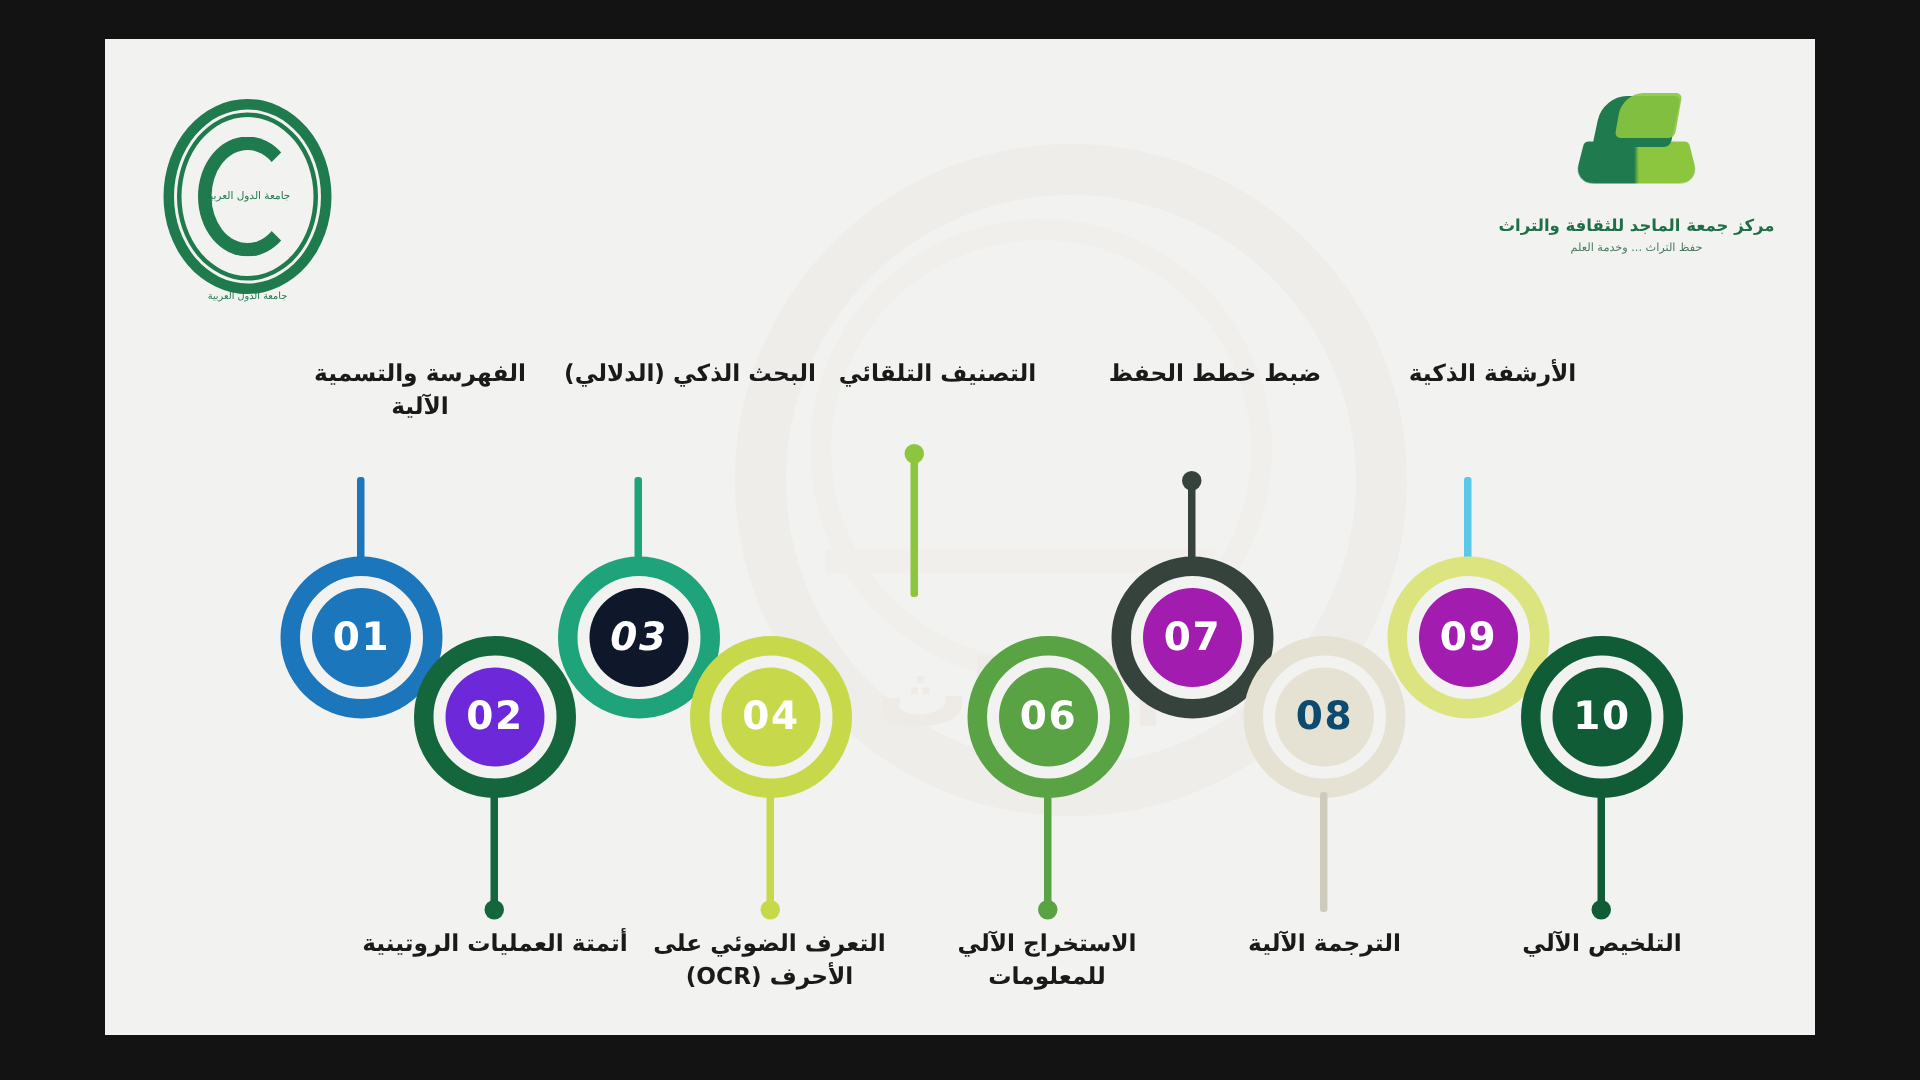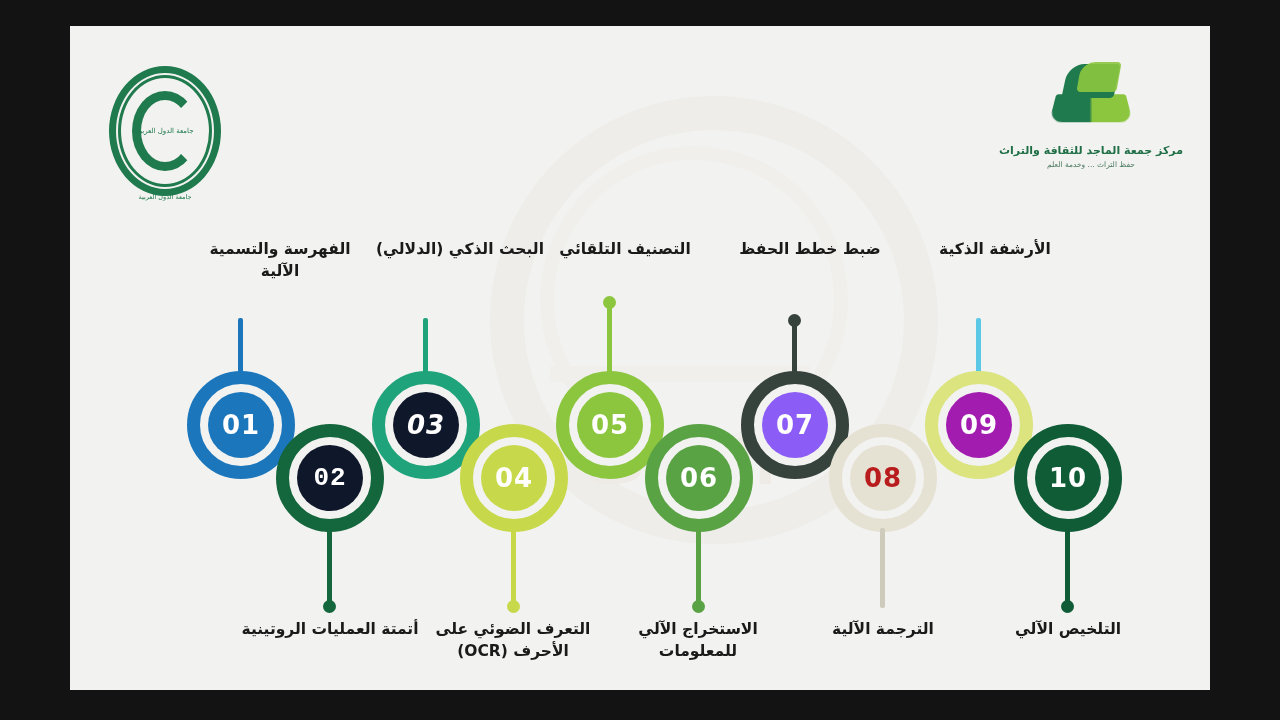--- a/index.html
+++ b/index.html
@@ -306,21 +306,21 @@
 
       <div class="label" style="left:120px; top:200px;">الفهرسة والتسمية الآلية</div>
       <div class="stem" style="left:168px; top:280px; height:80px; background:#1b76bc;"></div>
       <div class="node" style="left:117px; top:333px; border:13px solid #1b76bc;">
         <div class="disc" style="background:#1b76bc;">
           <span class="num">01</span>
         </div>
       </div>
 
       <div class="node" style="left:206px; top:386px; border:13px solid #14663c;">
-        <div class="disc" style="background:#0f172a;font-family:Liberation Mono, monospace;">
+        <div class="disc" style="background:#6d28d9;">
           <span class="num">02</span>
         </div>
       </div>
       <div class="stem" style="left:257px; top:490px; height:80px; background:#14663c;"></div>
       <div class="dot" style="left:253px; top:562px; background:#14663c;"></div>
       <div class="label" style="left:170px; top:580px;">أتمتة العمليات الروتينية</div>
 
       <div class="label" style="left:300px; top:200px;">البحث الذكي (الدلالي)</div>
       <div class="stem" style="left:353px; top:280px; height:80px; background:#1fa37a;"></div>
       <div class="node" style="left:302px; top:333px; border:13px solid #1fa37a;">
@@ -334,47 +334,42 @@
           <span class="num">04</span>
         </div>
       </div>
       <div class="stem" style="left:441px; top:490px; height:80px; background:#c7d94a;"></div>
       <div class="dot" style="left:437px; top:562px; background:#c7d94a;"></div>
       <div class="label" style="left:353px; top:580px;">التعرف الضوئي على الأحرف (OCR)</div>
 
       <div class="label" style="left:465px; top:200px;">التصنيف التلقائي</div>
       <div class="stem" style="left:537px; top:262px; height:98px; background:#8cc63f;"></div>
       <div class="dot" style="left:533px; top:258px; background:#8cc63f;"></div>
-      <div class="node" style="left:486px; top:333px; border:13px solid #8cc63f;">
-        <div class="disc" style="background:#8cc63f;">
-          <span class="num">05</span>
-        </div>
-      </div>
 
       <div class="node" style="left:575px; top:386px; border:13px solid #5aa345;">
         <div class="disc" style="background:#5aa345;">
           <span class="num">06</span>
         </div>
       </div>
       <div class="stem" style="left:626px; top:490px; height:80px; background:#5aa345;"></div>
       <div class="dot" style="left:622px; top:562px; background:#5aa345;"></div>
       <div class="label" style="left:538px; top:580px;">الاستخراج الآلي للمعلومات</div>
 
       <div class="label" style="left:650px; top:200px;">ضبط خطط الحفظ</div>
       <div class="stem" style="left:722px; top:280px; height:80px; background:#36433c;"></div>
       <div class="dot" style="left:718px; top:276px; background:#36433c;"></div>
       <div class="node" style="left:671px; top:333px; border:13px solid #36433c;">
-        <div class="disc" style="background:#8b5cf6;">
+        <div class="disc" style="background:#a21caf;">
           <span class="num">07</span>
         </div>
       </div>
 
       <div class="node" style="left:759px; top:386px; border:13px solid #e6e2d3;">
         <div class="disc" style="background:#e6e2d3;">
-          <span class="num" style="color:#b91c1c;">08</span>
+          <span class="num" style="color:#0c4a6e;">08</span>
         </div>
       </div>
       <div class="stem" style="left:810px; top:490px; height:80px; background:#cfcbbc;"></div>
       <div class="label" style="left:723px; top:580px;">الترجمة الآلية</div>
 
       <div class="label" style="left:835px; top:200px;">الأرشفة الذكية</div>
       <div class="stem" style="left:906px; top:280px; height:80px; background:#5bc8e8;"></div>
       <div class="node" style="left:855px; top:333px; border:13px solid #dbe47e;">
         <div class="disc" style="background:#a21caf;">
           <span class="num">09</span>

